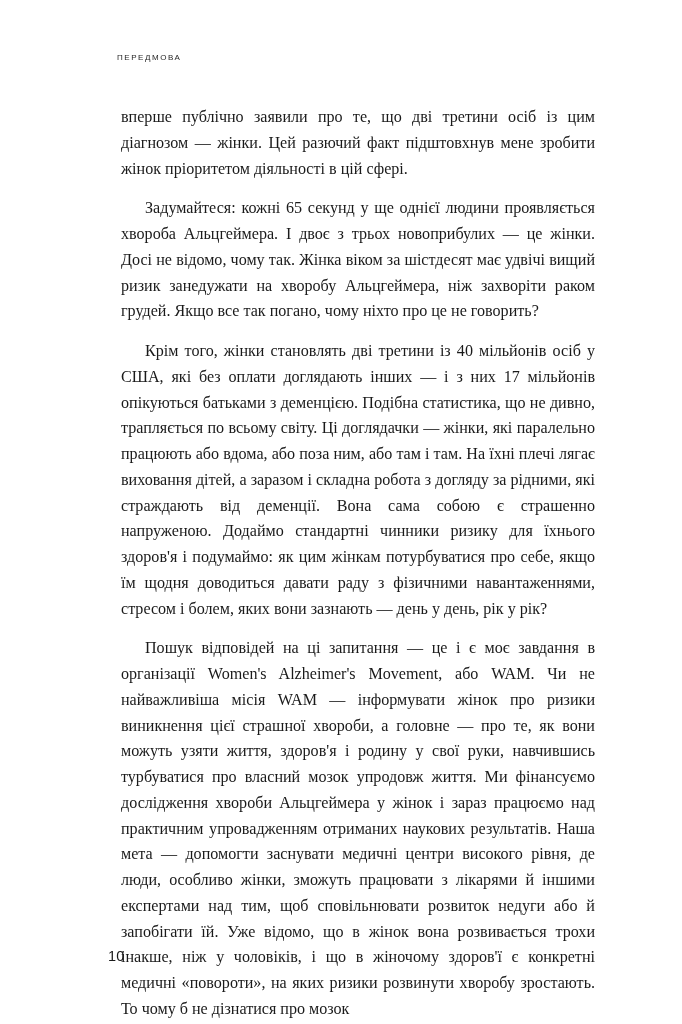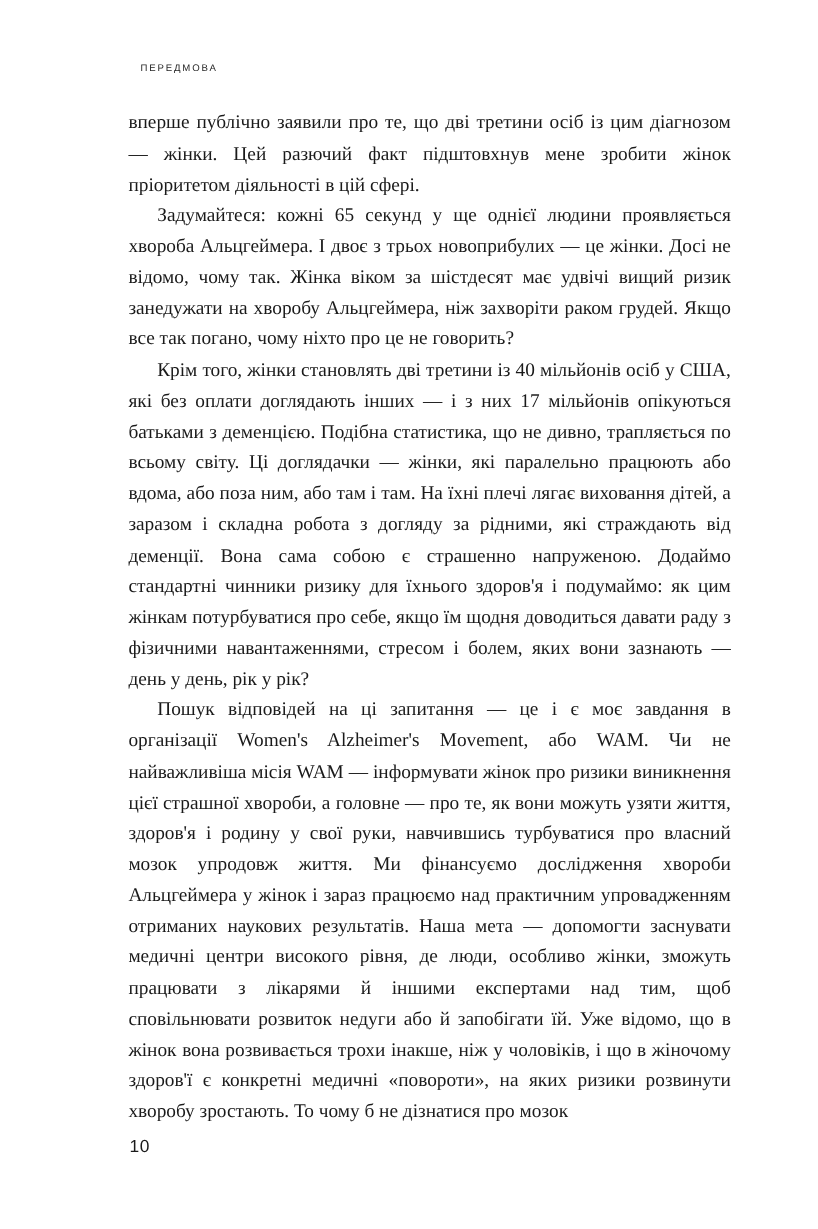--- a/index.html
+++ b/index.html
@@ -43,21 +43,21 @@
     top: 90px;
     width: 502px;
     color: #1a1a1a;
     font-size: 16.1px;
     line-height: 25.75px;
     text-align: justify;
     text-justify: inter-word;
     font-kerning: normal;
   }
   .text-block p {
-    margin: 0;
+    margin: 14px;
     text-indent: 24px;
     hyphens: manual;
   }
   .text-block p.first {
     text-indent: 0;
   }
   .page-number {
     position: absolute;
     left: 108px;
     top: 948px;

